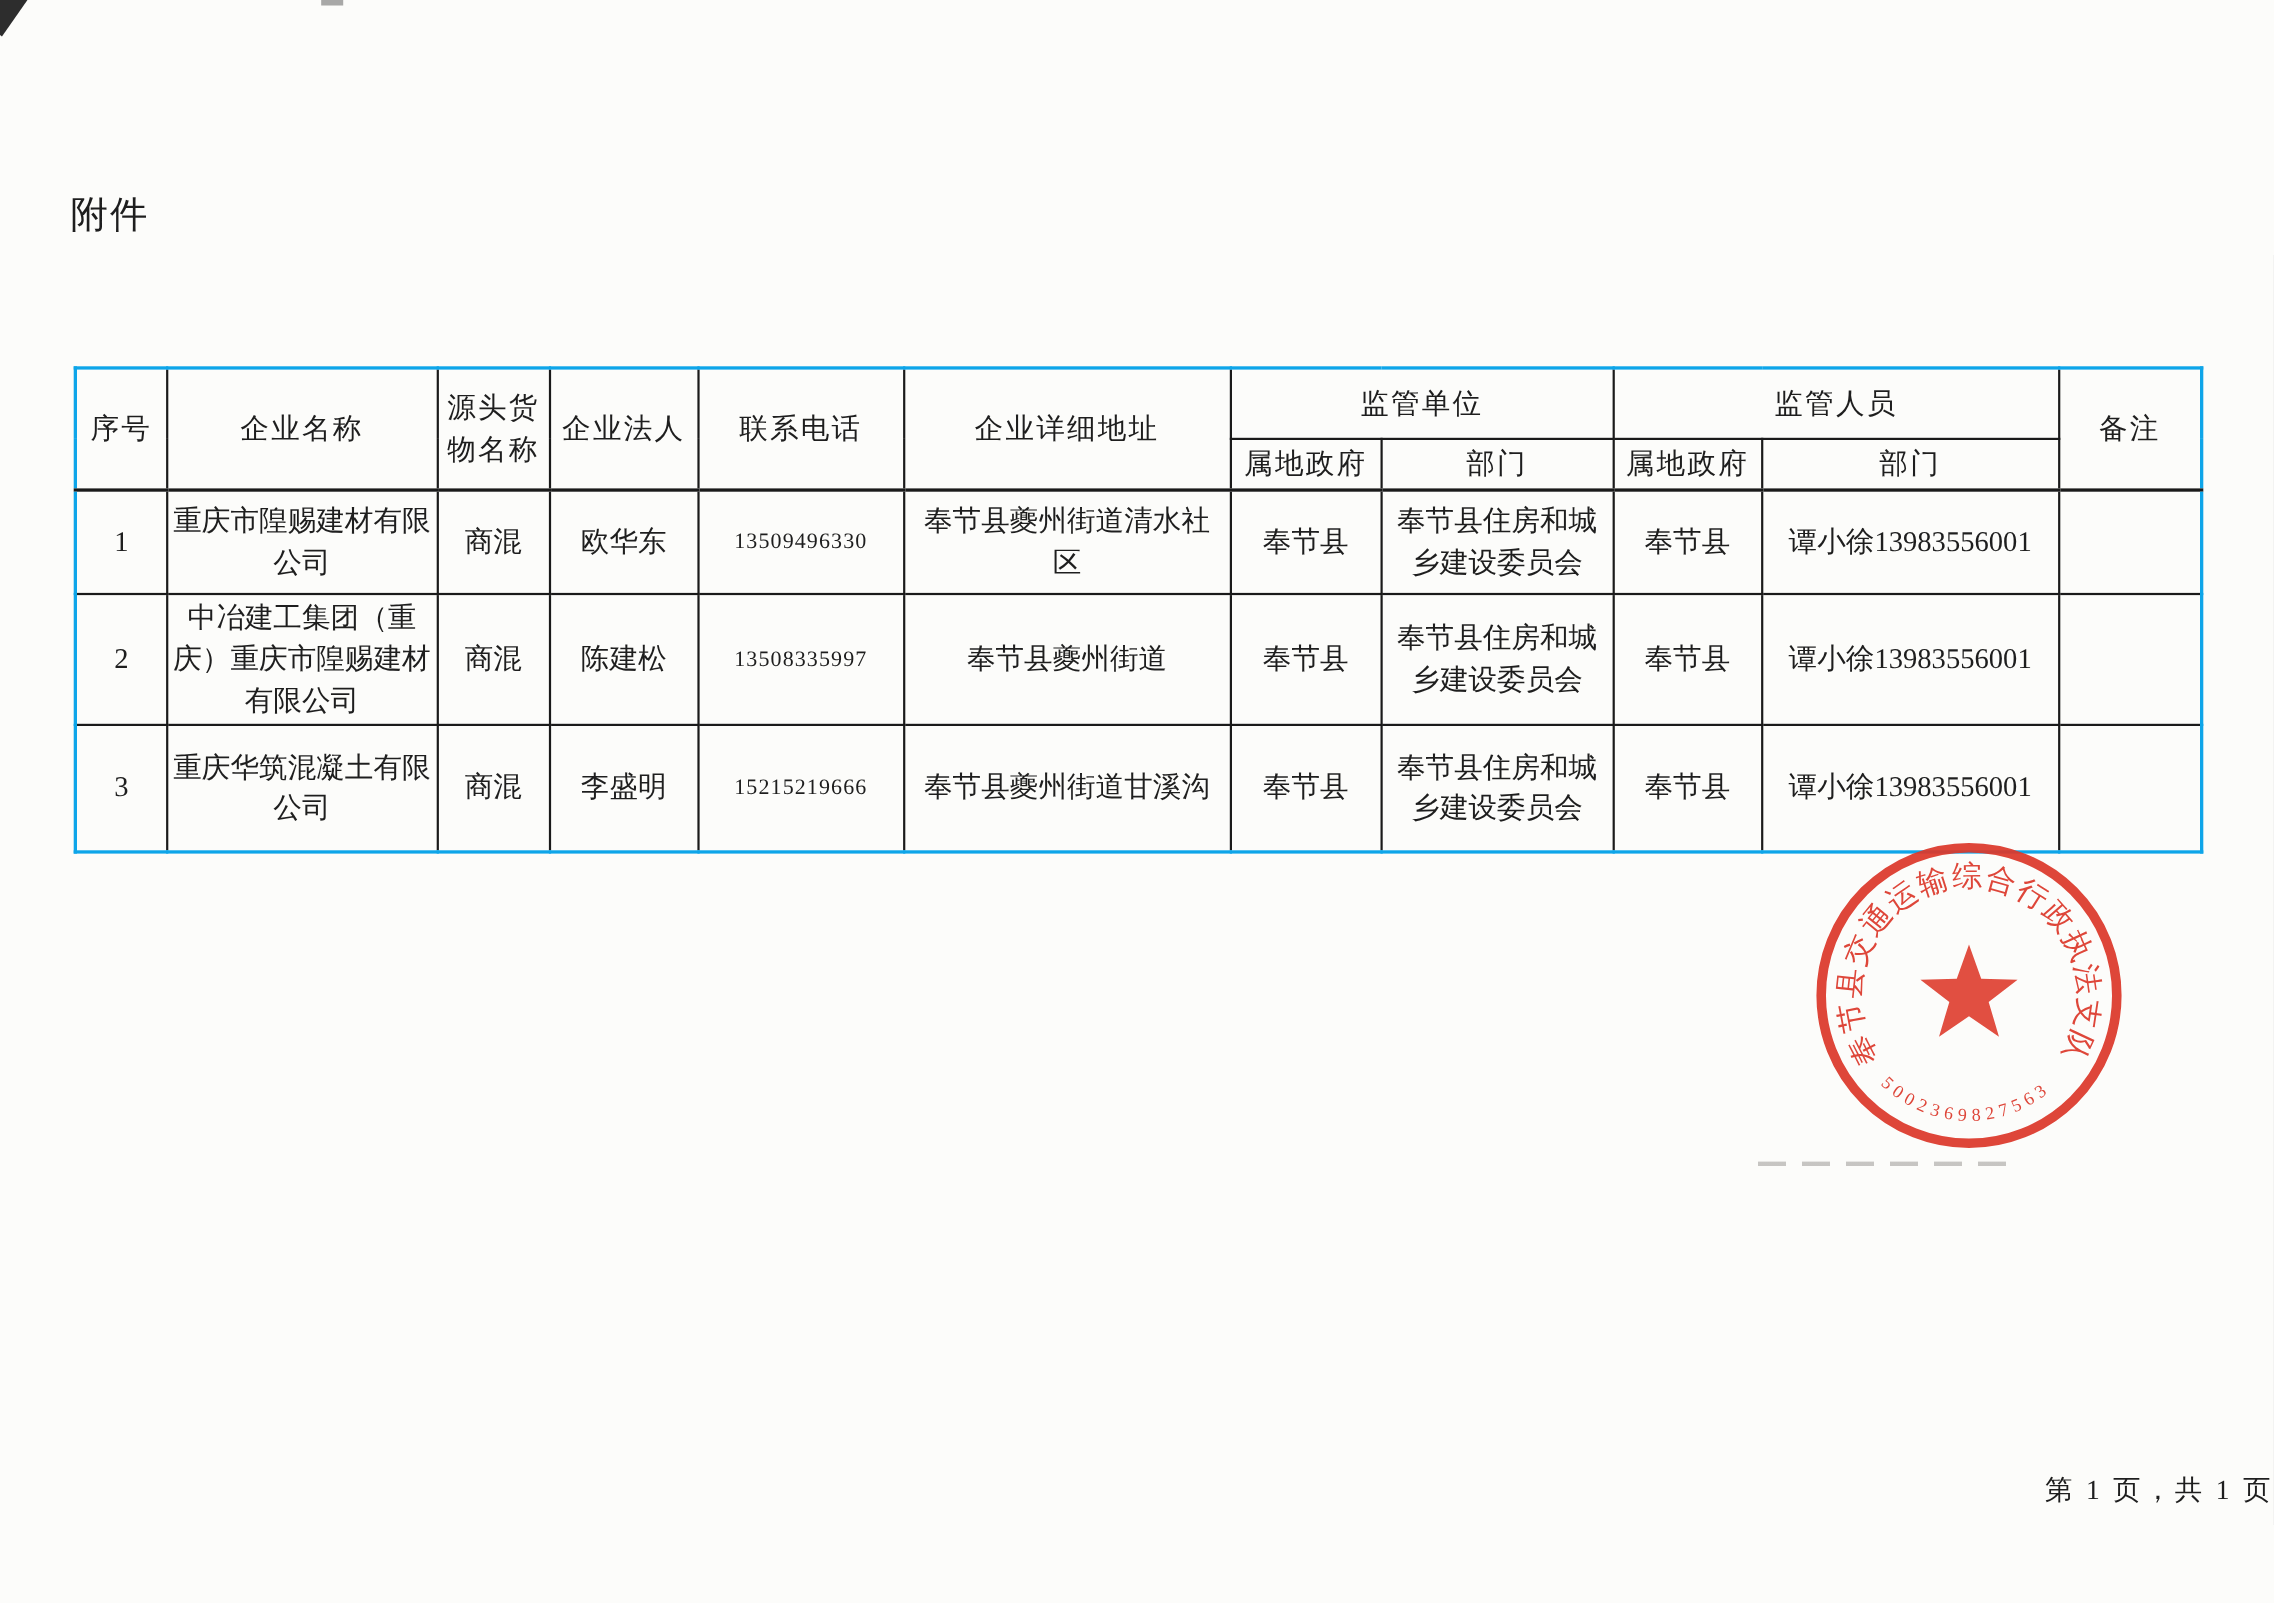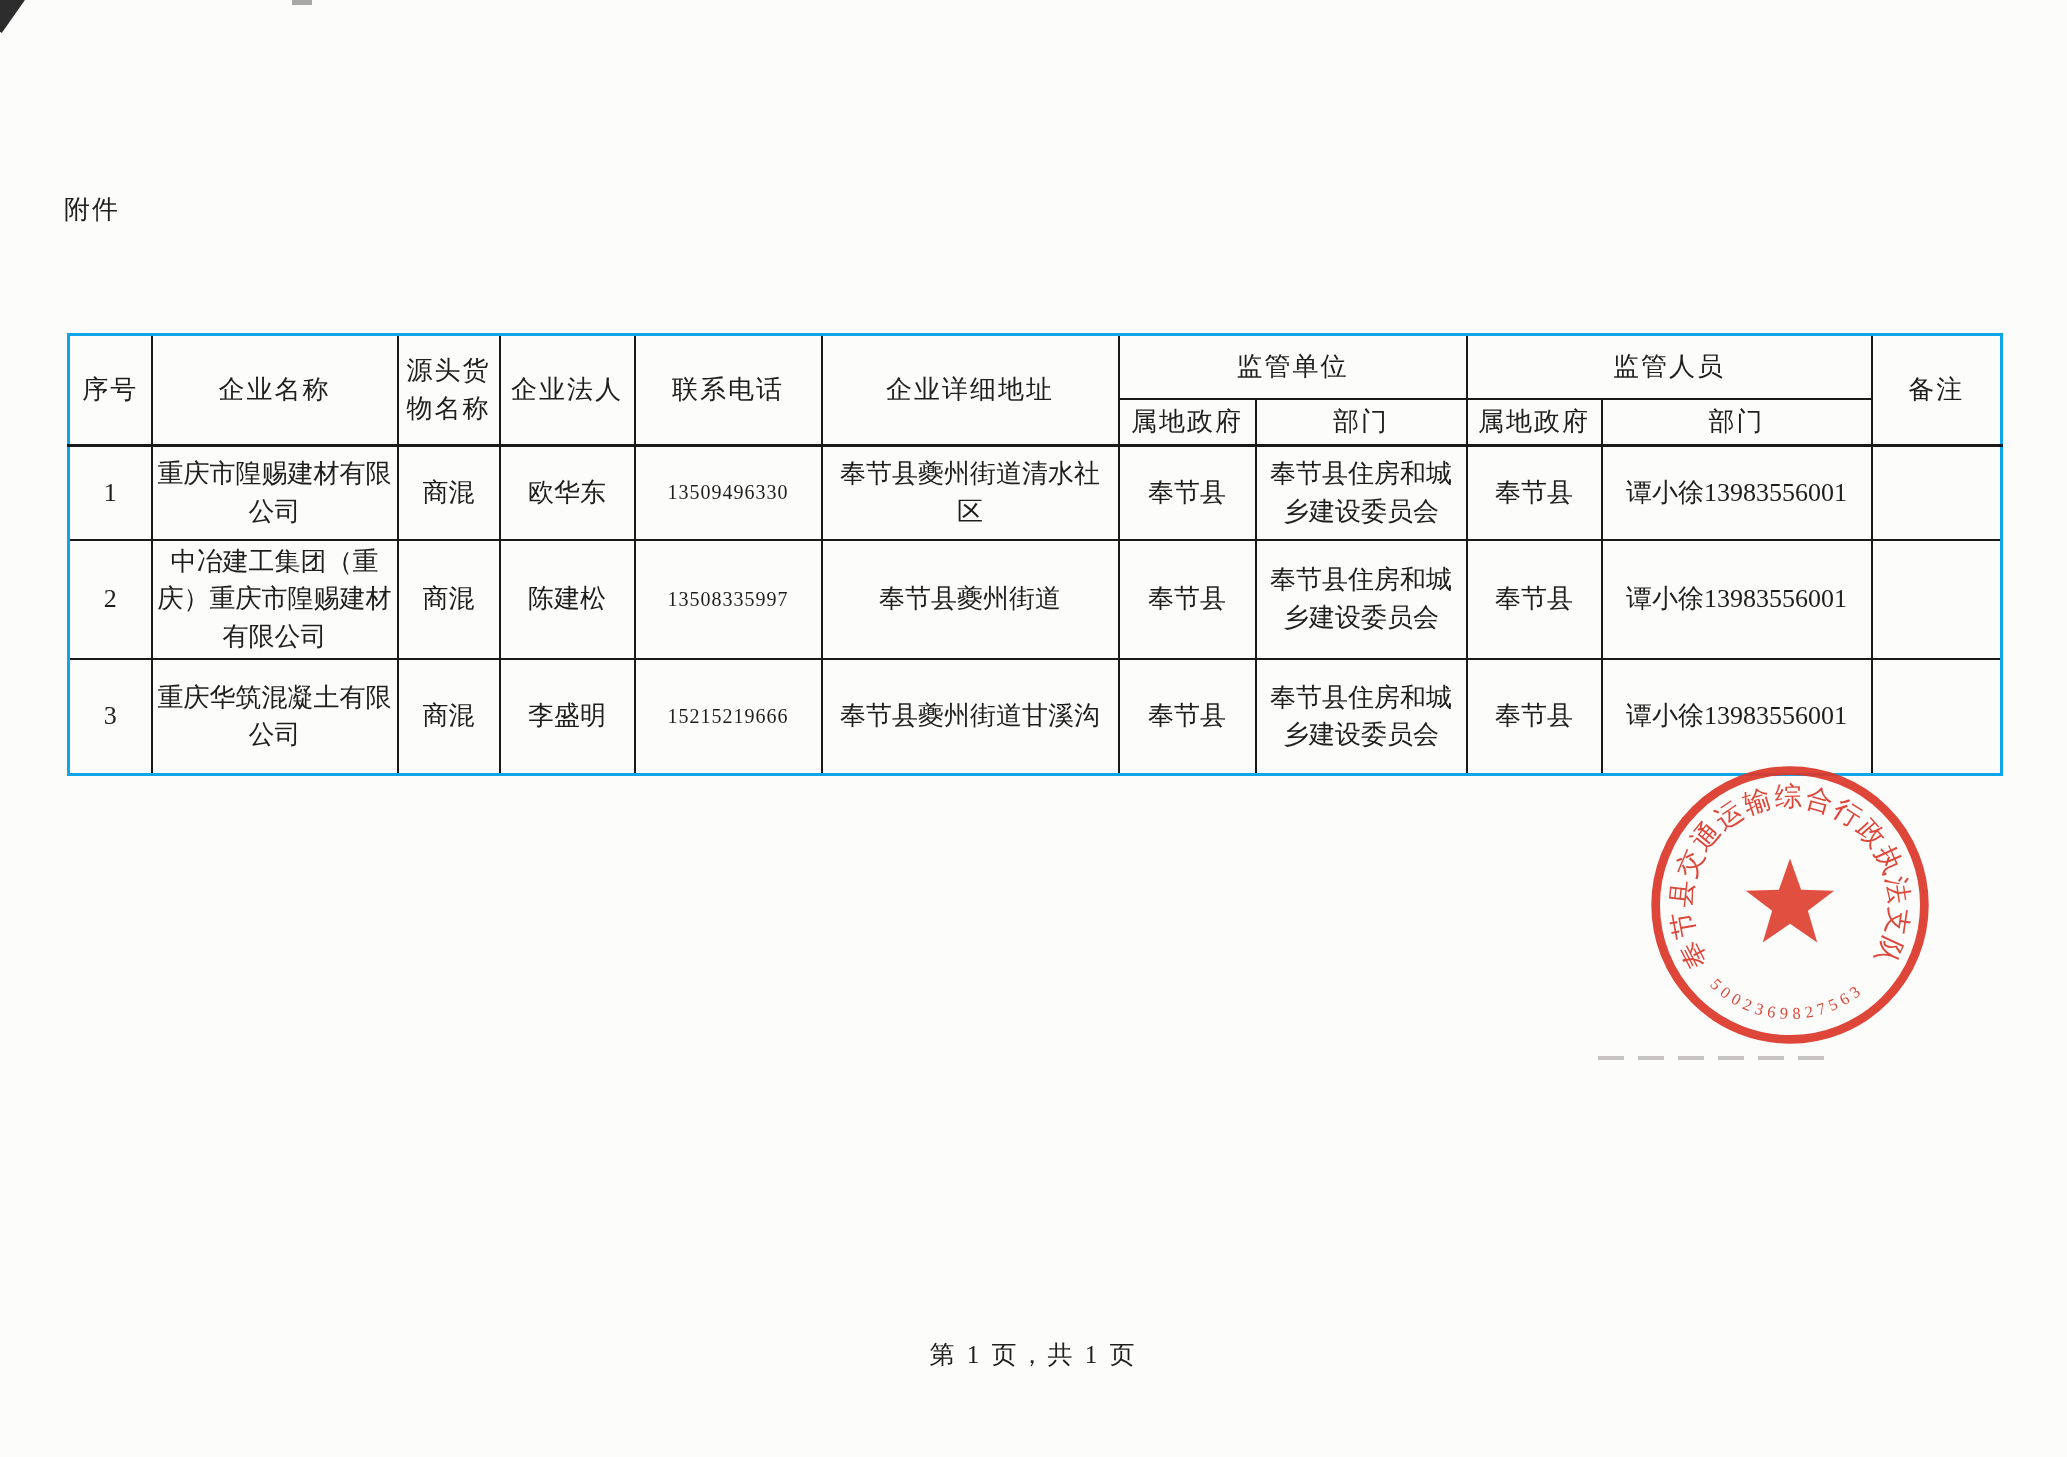--- a/index.html
+++ b/index.html
@@ -1,21 +1,21 @@
 <!DOCTYPE html>
 <html><head>
 <meta charset="utf-8">
 <style>
   html,body{margin:0;padding:0;background:#e8e8e8;}
   .page{
     position:relative;width:2067px;height:1457px;margin:0 auto;
     background:#fcfcfa;overflow:hidden;
     font-family:"Liberation Serif","DejaVu Serif",serif;color:#1e1e1e;
   }
-  .attachment{position:absolute;left:64px;top:172px;font-size:26px;letter-spacing:2px;margin-top:20px;}
+  .attachment{position:absolute;left:64px;top:172px;font-size:34px;letter-spacing:2px;}
   .doc-title{
     position:absolute;left:0;right:0;top:226px;margin:0;text-align:center;
     font-size:48px;font-weight:bold;letter-spacing:2px;
   }
   table.main{
     position:absolute;left:67px;top:333px;width:1933px;
     border-collapse:collapse;table-layout:fixed;
     border:3px solid #0ea5e9;font-size:26px;
   }
   table.main th,table.main td{
@@ -24,21 +24,21 @@
   }
   thead th{letter-spacing:2px;}
   tr.hrow1{height:64px;}
   tr.hrow2{height:47px;}
   tr.drow1{height:94px;}
   tr.drow2{height:106px;}
   tr.drow3{height:116px;}
   tbody tr.drow1 td{border-top:3px solid #1a1a1a;}
   td.phone{font-size:20px;letter-spacing:1px;}
   .footer{
-    position:absolute;left:0;right:0;top:1338px;text-align:center;
+    position:absolute;left:0;right:0;top:1338px;text-align:right;
     font-size:25px;letter-spacing:3px;
   }
   .stamp{
     position:absolute;left:1645px;top:760px;width:290px;height:290px;
     opacity:0.93;filter:blur(0.3px);
   }
   .smudge{
     position:absolute;left:1598px;top:1056px;width:228px;height:4px;
     background:repeating-linear-gradient(90deg,#b5b3b0 0 26px,rgba(0,0,0,0) 26px 40px);
     opacity:0.75;

